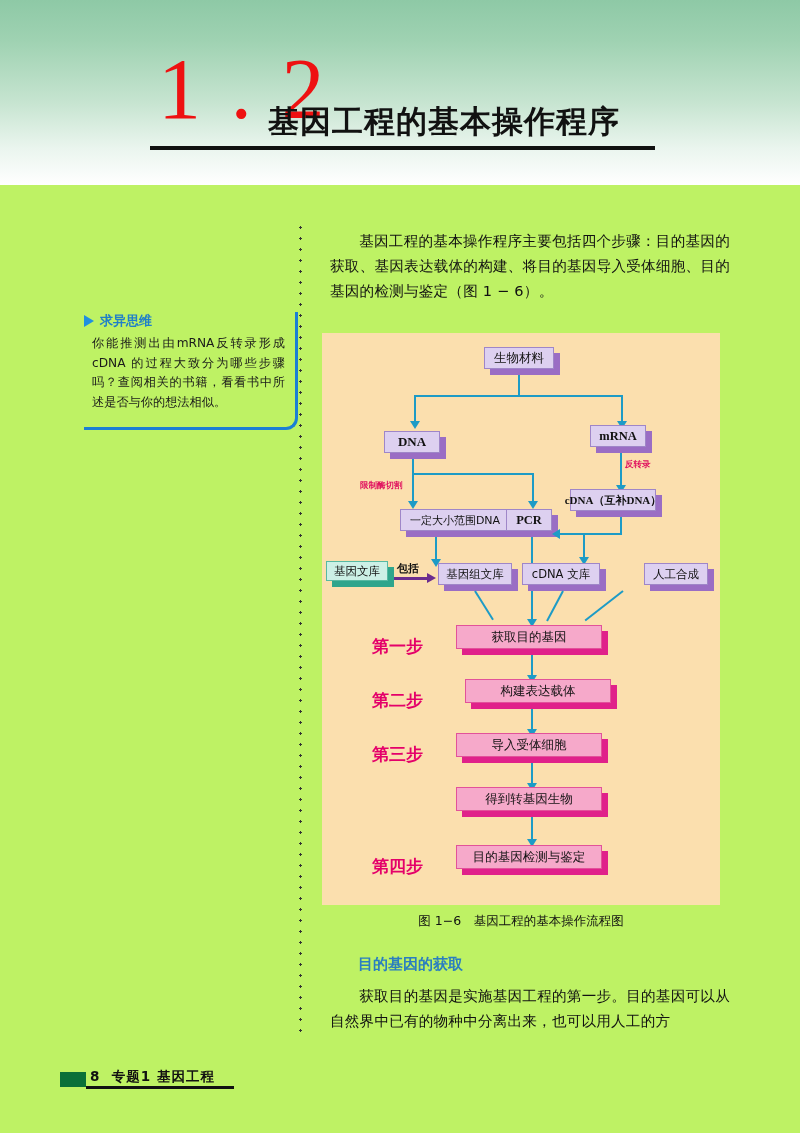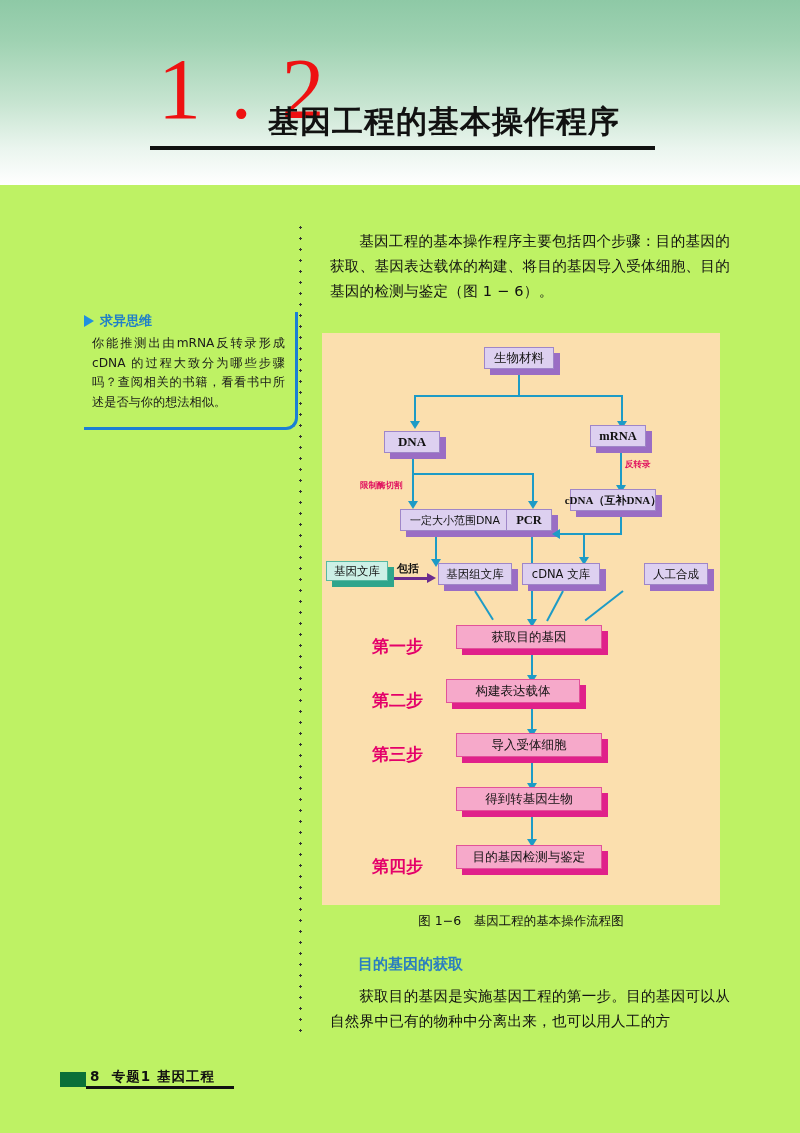--- a/index.html
+++ b/index.html
@@ -301,21 +301,21 @@
     <div class="box pink" style="left:134px; top:292px; width:152px; height:30px;">
       <div class="face" style="font-size:12.5px;">获取目的基因</div>
       <div class="side"></div>
         <div class="bot"></div>
     </div>
 
     <div class="ln v" style="left:209px; top:322px; height:26px;"></div>
     <div class="arrow-d" style="left:205px; top:342px;"></div>
 
     <div class="step-lbl" style="left:50px; top:356px;">第二步</div>
-    <div class="box pink" style="left:124px; top:346px; width:140px; height:30px;">
+    <div class="box pink" style="left:143px; top:346px; width:152px; height:30px;">
       <div class="face" style="font-size:12.5px;">构建表达载体</div>
       <div class="side"></div>
         <div class="bot"></div>
     </div>
 
     <div class="ln v" style="left:209px; top:376px; height:26px;"></div>
     <div class="arrow-d" style="left:205px; top:396px;"></div>
 
     <div class="step-lbl" style="left:50px; top:410px;">第三步</div>
     <div class="box pink" style="left:134px; top:400px; width:152px; height:30px;">

